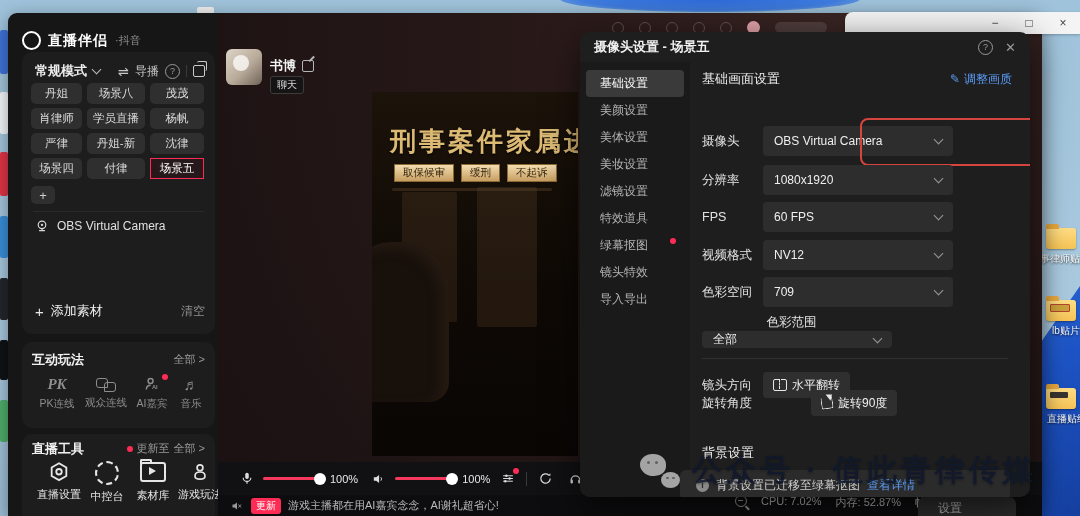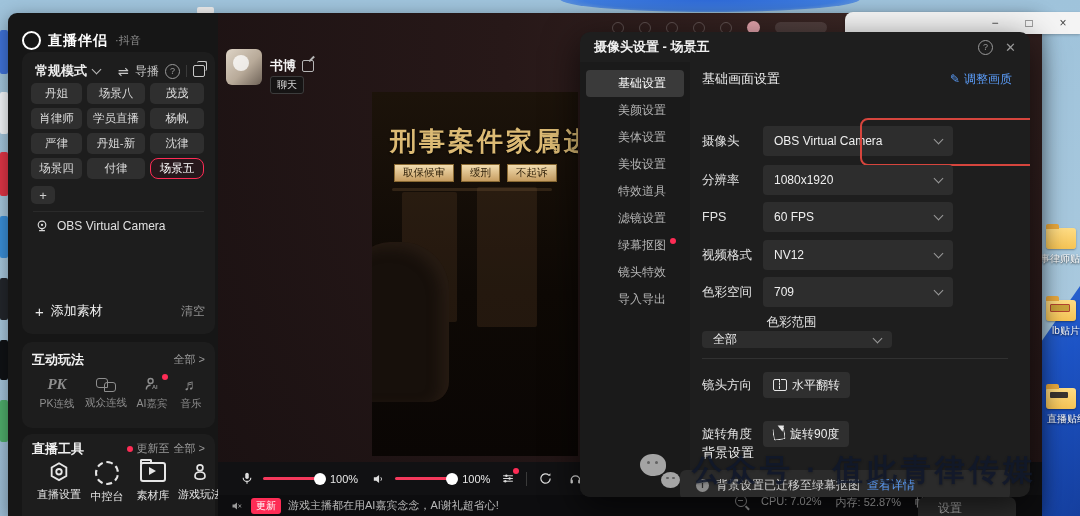--- a/index.html
+++ b/index.html
@@ -42,21 +42,21 @@
   .p-right{position:absolute;right:10px;font-size:11px;color:#9a9a9a;}
   #mode-row{position:absolute;left:13px;top:10px;right:10px;height:18px;display:flex;align-items:center;color:#ededed;font-size:13px;font-weight:bold;}
   .chev{display:inline-block;width:6px;height:6px;border-right:1.5px solid #bbb;border-bottom:1.5px solid #bbb;transform:rotate(45deg);margin-left:6px;margin-top:-3px;}
   #mode-right{margin-left:auto;display:flex;align-items:center;gap:6px;color:#c9c9c9;font-size:12px;font-weight:normal;}
   .qmark{display:inline-flex;width:13px;height:13px;border:1px solid #9a9a9a;border-radius:50%;color:#9a9a9a;font-size:9px;align-items:center;justify-content:center;}
   .vbar{width:1px;height:12px;background:#3a3a3a;}
   .copy-ic{position:relative;width:10px;height:10px;border:1.5px solid #c9c9c9;border-radius:2px;}
   .copy-ic::before{content:"";position:absolute;left:3px;top:-5px;width:9px;height:9px;border:1.5px solid #c9c9c9;border-radius:2px;border-left:none;border-bottom:none;}
   #scene-grid{position:absolute;left:9px;top:31px;width:176px;display:grid;grid-template-columns:51px 58px 54px;gap:4px 5px;}
   .scene-btn{height:21px;background:#2f2f2f;border-radius:5px;color:#dcdcdc;font-size:11.5px;display:flex;align-items:center;justify-content:center;white-space:nowrap;overflow:hidden;}
-  .scene-btn.active{border:1px solid #fe2c55;color:#fff;border-radius:8px;background:#27181c;height:19px;}
+  .scene-btn.active{border:1px solid #fe2c55;color:#fff;border-radius:0;background:#27181c;height:19px;}
   #add-scene-btn{position:absolute;left:9px;top:134px;width:24px;height:18px;background:#2f2f2f;border-radius:5px;color:#cfcfcf;font-size:13px;display:flex;align-items:center;justify-content:center;}
   .divider-h{position:absolute;left:11px;right:11px;height:1px;background:#2a2a2a;}
   #source-row{position:absolute;left:13px;top:167px;display:flex;align-items:center;gap:8px;color:#e0e0e0;font-size:12px;}
   #add-material-row{position:absolute;left:13px;right:10px;top:250px;display:flex;align-items:center;color:#f0f0f0;font-size:13px;}
   .plus-g{font-size:15px;margin-right:7px;color:#e8e8e8;}
   .clear-btn{margin-left:auto;color:#8f8f8f;font-size:12px;}
   .icn-col{position:absolute;text-align:center;color:#8e8e8e;}
   .icn-col .lbl{font-size:10.5px;margin-top:4px;white-space:nowrap;}
   .icn-col.white{color:#e6e6e6;}
   .icn-col.white .lbl{font-size:11px;color:#e6e6e6;}
@@ -97,21 +97,21 @@
   #status-metrics{position:absolute;left:517px;top:0;height:21px;display:flex;gap:14px;color:#b9b9b9;}
   .mag-ic{width:10px;height:10px;border:1.5px solid #9a9a9a;border-radius:50%;position:relative;}
   .mag-ic::before{content:"";position:absolute;left:2px;top:3.5px;width:5px;height:1.5px;background:#9a9a9a;}
   .mag-ic::after{content:"";position:absolute;right:-4px;bottom:-2px;width:5px;height:1.5px;background:#9a9a9a;transform:rotate(45deg);}
   
   #dialog{position:absolute;left:580px;top:32px;width:450px;height:465px;background:#1e1e1e;border-radius:10px;
     box-shadow:0 10px 36px rgba(0,0,0,.65);z-index:4;overflow:hidden;}
   #dialog-header{position:absolute;left:0;top:0;right:0;height:30px;display:flex;align-items:center;padding:0 14px;}
   #dialog-title{color:#f0f0f0;font-size:13px;font-weight:bold;}
   #dialog-hicons{margin-left:auto;display:flex;align-items:center;gap:12px;color:#9a9a9a;}
-  #dialog-menu{position:absolute;left:0;top:30px;bottom:0;width:110px;background:#1a1a1a;padding-top:8px;text-align:center;}
+  #dialog-menu{position:absolute;left:0;top:30px;bottom:0;width:110px;background:#1a1a1a;padding-top:8px;}
   .menu-item{position:relative;height:27px;line-height:27px;padding-left:14px;margin:0 6px;font-size:12px;color:#b4b4b4;white-space:nowrap;}
   .menu-item.active{background:#3a3a3a;border-radius:4px;color:#fff;}
   #dialog-content{position:absolute;left:110px;top:30px;right:0;bottom:0;}
   #content-head{position:absolute;left:12px;top:8px;right:18px;display:flex;align-items:center;}
   #content-title{color:#ededed;font-size:13px;}
   #adjust-link{margin-left:auto;color:#5b9cf8;font-size:12px;display:flex;align-items:center;gap:4px;}
   .form-row{position:absolute;left:12px;display:flex;align-items:center;height:30px;}
   .form-label{width:61px;color:#e3e3e3;font-size:12.5px;}
   .dd{width:168px;height:30px;background:#2d2d2d;border-radius:4px;display:flex;align-items:center;padding:0 11px;color:#efefef;font-size:12px;}
   .dd .chev{margin-left:auto;border-color:#9a9a9a;}
@@ -392,22 +392,22 @@
         <span class="qmark">?</span>
         <span style="font-size:13px;">✕</span>
       </div>
     </div>
 
     <div id="dialog-menu">
       <div class="menu-item active">基础设置</div>
       <div class="menu-item">美颜设置</div>
       <div class="menu-item">美体设置</div>
       <div class="menu-item">美妆设置</div>
+      <div class="menu-item">滤镜设置</div>
       <div class="menu-item">特效道具</div>
-      <div class="menu-item">滤镜设置</div>
       <div class="menu-item">绿幕抠图<span class="reddot" style="right:8px;top:6px;"></span></div>
       <div class="menu-item">镜头特效</div>
       <div class="menu-item">导入导出</div>
     </div>
 
     <div id="dialog-content">
       <div id="content-head">
         <span id="content-title">基础画面设置</span>
         <span id="adjust-link">
           <span style="font-size:12px;">✎</span>
@@ -462,21 +462,21 @@
 
       <div id="divider-dlg"></div>
 
       <div class="form-row" style="top:310px;height:26px;">
         <span class="form-label">镜头方向</span>
         <div class="mini-btn">
           <span class="flip-ic"></span>
           <span>水平翻转</span>
         </div>
       </div>
-      <div class="form-row" style="top:359px;height:26px;">
+      <div class="form-row" style="top:328px;height:26px;gap:48px;">
         <span class="form-label">旋转角度</span>
         <div class="mini-btn">
           <span class="rot-ic"></span>
           <span>旋转90度</span>
         </div>
       </div>
 
       <div id="section-bg">背景设置</div>
 
       <div id="notice-bar">

